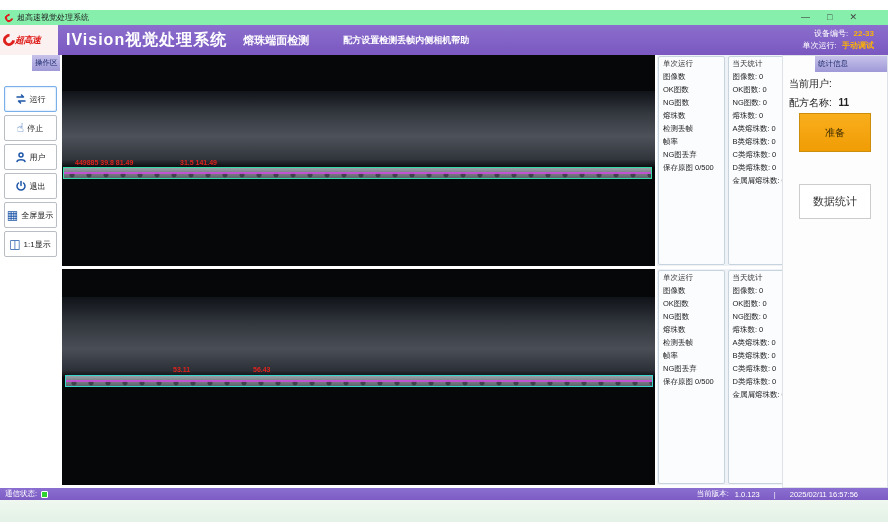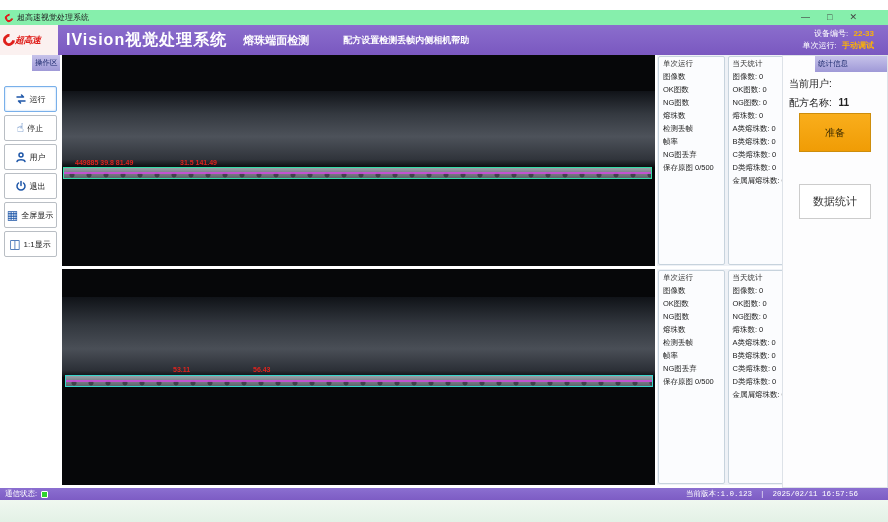--- a/index.html
+++ b/index.html
@@ -91,21 +91,21 @@
   .btn-data { position:absolute; left:16px; top:128px; width:72px; height:35px;
     background:#fff; border:1px solid #cccccc;
     display:flex; align-items:center; justify-content:center;
     font-family:"Liberation Serif","DejaVu Serif",serif; font-size:11px; color:#333; cursor:pointer; }
 
   
   .statusbar { height:12px; background:linear-gradient(180deg,#8b6fd0,#7d5cc4);
     display:flex; align-items:center; font-size:7.5px; color:#fff; padding:0 6px 0 5px; }
   .comm-dot { width:7px; height:7px; background:#2fd32f; border:1px solid #ffffff;
     border-radius:1px; margin-left:4px; flex:none; }
-  .status-right { margin-left:auto; display:flex; align-items:center; gap:0; padding-right:24px;font-family:Liberation Mono, monospace; }
+  .status-right { margin-left:auto; display:flex; align-items:center; gap:6px; padding-right:24px; }
   .status-right .sep { margin:0 8px; opacity:.9; }
 </style>
 </head>
 <body>
 
 <div class="window">
 
   <div class="titlebar">
     <span class="app-icon"></span>
     <span class="titlebar-title">超高速视觉处理系统</span>

